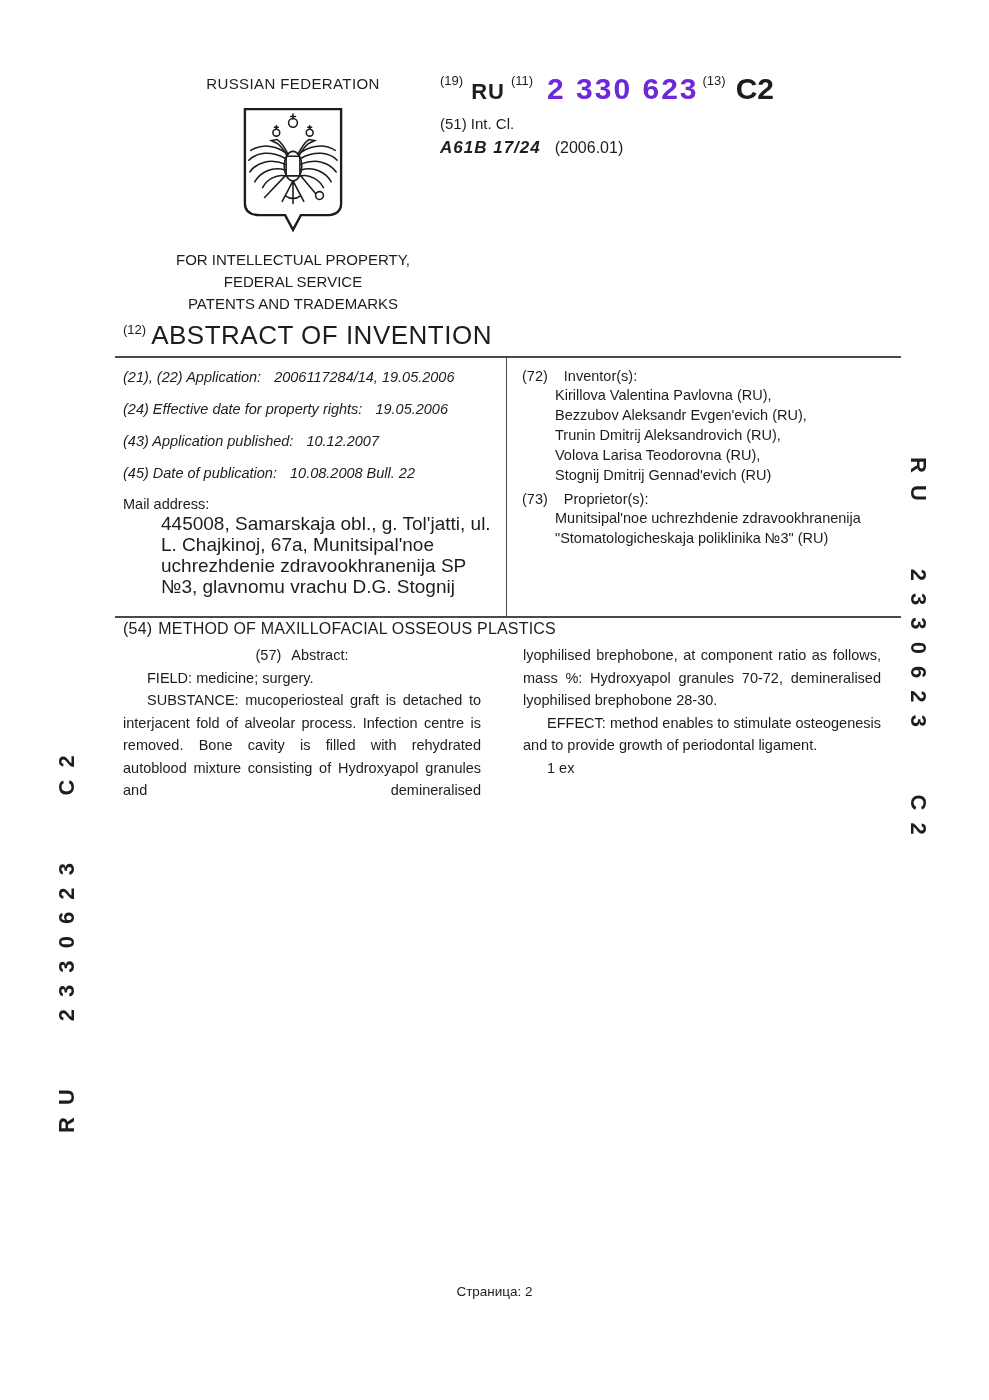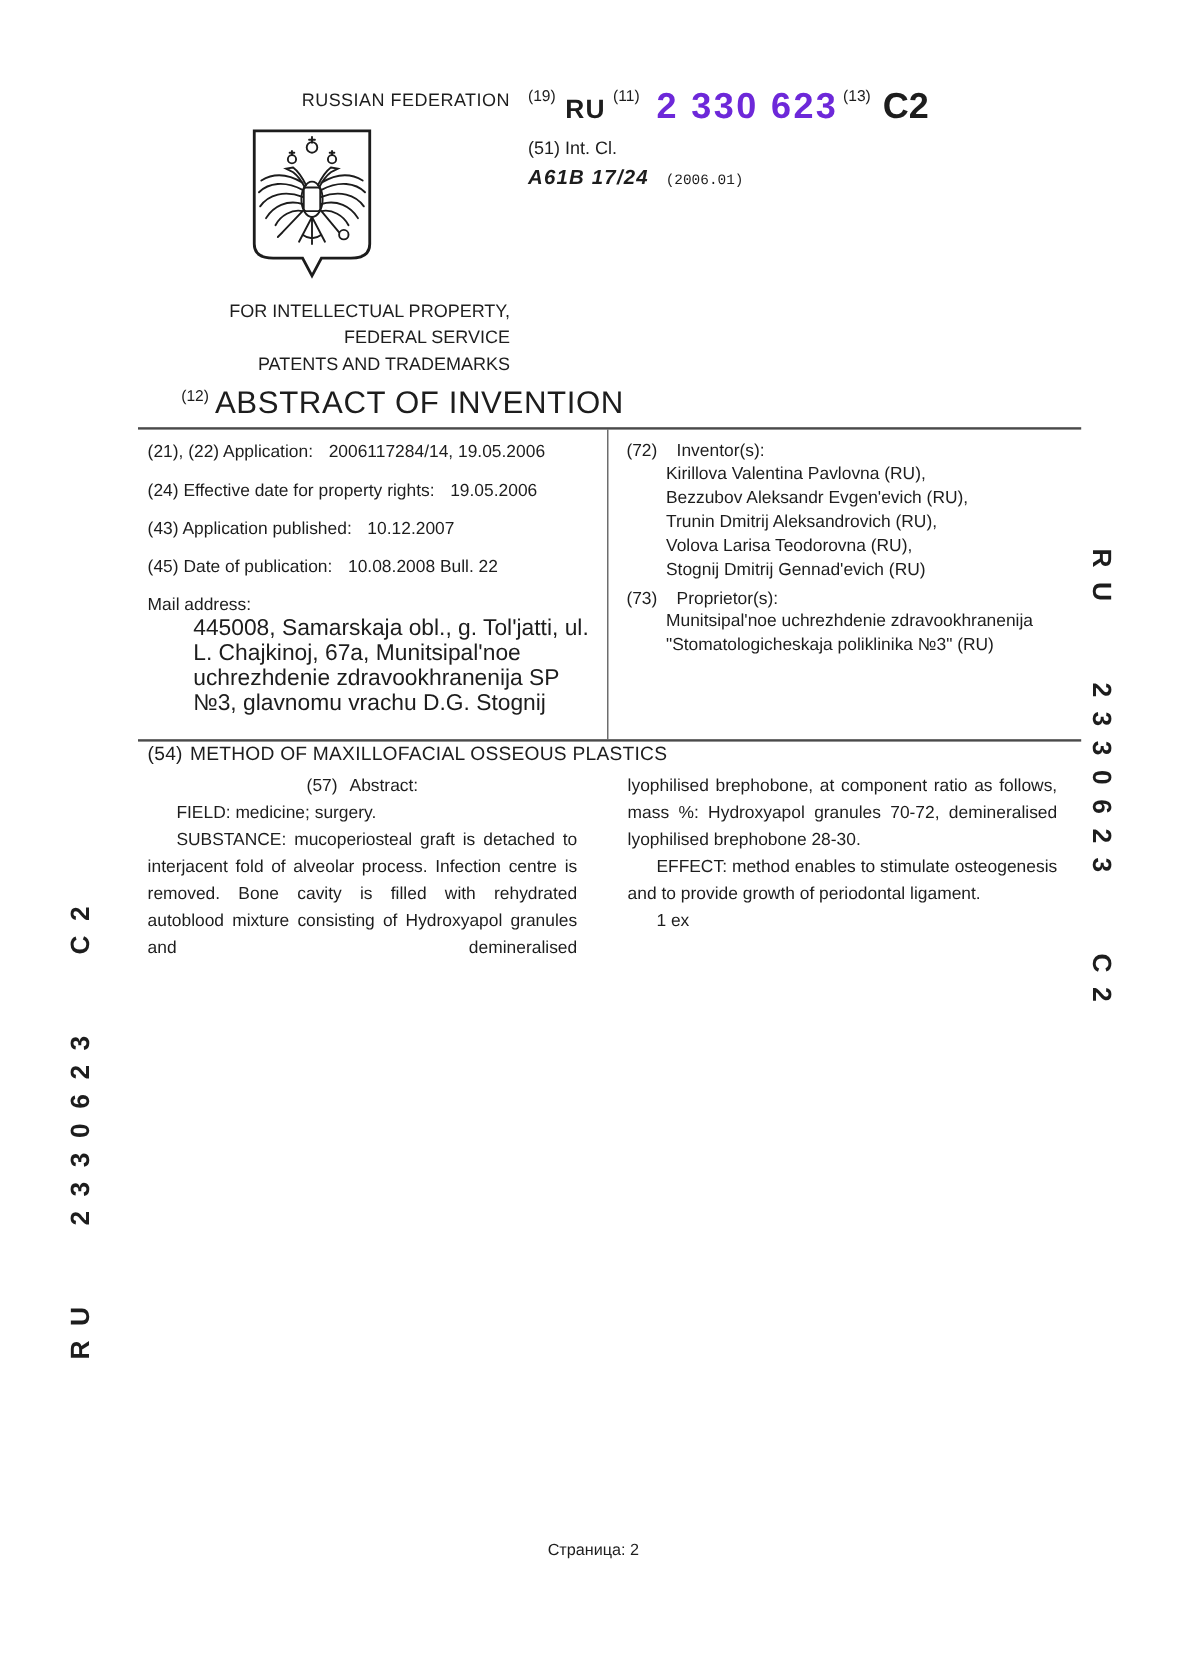--- a/index.html
+++ b/index.html
@@ -7,55 +7,55 @@
     width: 989px; height: 1400px;
     background: #ffffff;
     font-family: "Liberation Sans", sans-serif;
     color: #1d1d1d;
     -webkit-font-smoothing: antialiased;
   }
   .page { position: relative; width: 989px; height: 1400px; overflow: hidden; background: #fff; }
 
   
   .header-left {
-    position: absolute; left: 95px; top: 75px; width: 330px;
-    text-align: right;
+    position: absolute; left: 128px; top: 75px; width: 330px;
+    text-align: center;
   }
   .country-name { font-size: 15px; letter-spacing: 0.4px; }
   .emblem-wrap { margin: 13px auto 0 auto; width: 108px; height: 132px; }
   .office-name { margin-top: 12px; font-size: 15px; line-height: 22px; }
 
   .header-right { position: absolute; left: 440px; top: 72px; width: 470px; }
   .publine { white-space: nowrap; }
   .code-sup { font-size: 13px; vertical-align: 14px; }
   .cc { font-size: 22px; font-weight: bold; letter-spacing: 1px; padding: 0 6px 0 8px; }
   .pubnum { font-size: 30px; font-weight: bold; color: #6d28d9; letter-spacing: 2px; padding: 0 4px 0 14px; }
   .kind { font-size: 30px; font-weight: bold; padding-left: 10px; }
   .intcl-label { margin-top: 9px; font-size: 15px; }
   .intcl-line { margin-top: 6px; font-size: 17px; }
   .intcl-value { font-weight: bold; font-style: italic; letter-spacing: 1px; }
-  .intcl-version { padding-left: 14px; font-size: 12px; font-family: Liberation Mono, monospace; }
-
-  
-  .abstract-heading { position: absolute; left: 123px; top: 320px; white-space: nowrap; margin-left: 28px; }
+  .intcl-version { padding-left: 14px; font-size: 16px; }
+
+  
+  .abstract-heading { position: absolute; left: 123px; top: 320px; white-space: nowrap; }
   .abstract-heading .code-sup { vertical-align: 10px; }
   .abstract-heading .hd { font-size: 26px; letter-spacing: 0.5px; padding-left: 5px; }
 
   .rule { position: absolute; left: 115px; width: 786px; height: 2px; background: #4a4a4a; }
   .rule1 { top: 356px; }
   .rule2 { top: 616px; }
 
   
   .biblio {
     position: absolute; left: 115px; top: 358px; width: 786px; height: 258px;
     display: flex;
   }
   .biblio-left { width: 391px; padding: 10px 6px 0 8px; box-sizing: border-box; }
   .biblio-right { width: 395px; border-left: 1.5px solid #4a4a4a; padding: 10px 4px 0 15px; box-sizing: border-box; }
-  .b-row { font-size: 14.5px; margin-bottom: 13px; line-height: 19px; }
+  .b-row { font-size: 14.5px; margin-bottom: 13px; line-height: 19px; font-style: italic; }
   .b-val { margin-left: 9px; }
   .mail-label { font-size: 14.5px; margin-top: 2px; }
   .mail-text { font-size: 19px; line-height: 21px; margin: 1px 0 0 38px; width: 330px; }
   .inv-label { font-size: 14.5px; margin-bottom: 1px; }
   .inv-label .b-val { margin-left: 12px; }
   .inv-name { font-size: 14.5px; line-height: 20px; margin-left: 33px; }
   .prop-block { margin-top: 6px; }
   .prop-text { font-size: 14.5px; line-height: 20px; margin: 1px 0 0 33px; width: 330px; }
 
   

